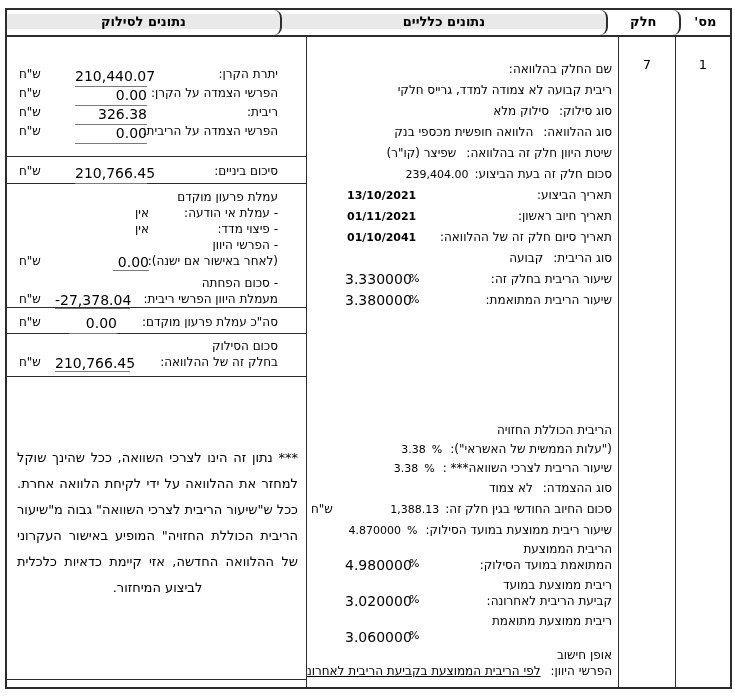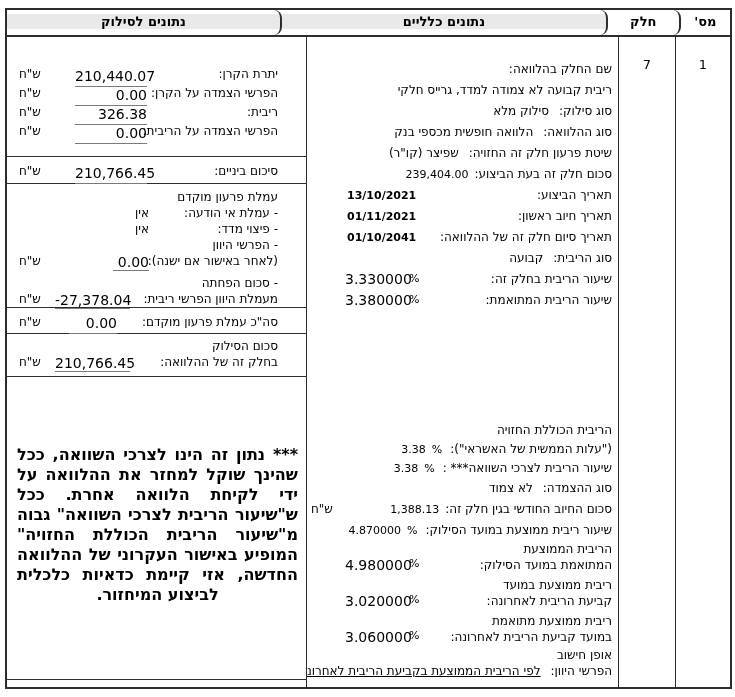--- a/index.html
+++ b/index.html
@@ -50,21 +50,21 @@
   .p-row{position:relative;height:19px;line-height:19px;padding-right:28px;font-size:12px;white-space:nowrap;}
   .p-row.sm{height:16px;line-height:16px;}
   .gap6{height:6px;}
   .num{font-size:14px;direction:ltr;unicode-bidi:isolate;}
   .unit{position:absolute;left:12px;top:0;font-size:12px;}
   .v1{position:absolute;left:68px;top:2px;width:72px;text-align:right;border-bottom:1px solid #7a7a7a;}
   .v2{position:absolute;left:112px;top:0;width:30px;text-align:right;}
   .v2u{position:absolute;left:106px;top:1px;width:36px;text-align:right;border-bottom:1px solid #7a7a7a;}
   .v3{position:absolute;left:48px;top:1px;width:75px;text-align:right;border-bottom:1px solid #7a7a7a;}
   .v4{position:absolute;left:62px;top:1px;width:48px;text-align:right;border-bottom:1px solid #7a7a7a;}
-  .note{font-weight:bold;font-size:16px;line-height:20px;text-align:justify;text-align-last:center;}
+  .note{font-weight:normal;font-size:13px;line-height:26px;text-align:justify;text-align-last:center;}
 </style>
 </head>
 <body>
 
 <div class="page">
   <div class="tbl">
 
     <div class="hdr">
       <div class="hcell h-num">מס'</div>
       <div class="hcell h-part">חלק</div>
@@ -80,21 +80,21 @@
 
       <div class="col col-part">
         <div class="pv">7</div>
       </div>
 
       <div class="col col-general">
         <div class="g-row"><span>שם החלק בהלוואה:</span></div>
         <div class="g-row"><span>ריבית קבועה לא צמודה למדד, גרייס חלקי</span></div>
         <div class="g-row"><span>סוג סילוק:</span><span class="ival">סילוק מלא</span></div>
         <div class="g-row"><span>סוג ההלוואה:</span><span class="ival">הלוואה חופשית מכספי בנק</span></div>
-        <div class="g-row"><span>שיטת פרעון חלק זה החזויה:</span><span class="ival">שפיצר (קו"ר)</span></div>
+        <div class="g-row"><span>שיטת היוון חלק זה בהלוואה:</span><span class="ival">שפיצר (קו"ר)</span></div>
         <div class="g-row"><span>סכום חלק זה בעת הביצוע:</span><span class="inum">239,404.00</span></div>
         <div class="g-row"><span>תאריך הביצוע:</span><span class="tab-date">13/10/2021</span></div>
         <div class="g-row"><span>תאריך חיוב ראשון:</span><span class="tab-date">01/11/2021</span></div>
         <div class="g-row"><span>תאריך סיום חלק זה של ההלוואה:</span><span class="tab-date">01/10/2041</span></div>
         <div class="g-row"><span>סוג הריבית:</span><span class="ival">קבועה</span></div>
         <div class="g-row"><span>שיעור הריבית בחלק זה:</span><span class="tab-pct">%</span><span class="tab-num">3.330000</span></div>
         <div class="g-row"><span>שיעור הריבית המתואמת:</span><span class="tab-pct">%</span><span class="tab-num">3.380000</span></div>
 
         <div class="spacer"></div>
 
@@ -104,21 +104,21 @@
 
         <div class="g-row mt8"><span>סוג ההצמדה:</span><span class="ival">לא צמוד</span></div>
         <div class="g-row"><span>סכום החיוב החודשי בגין חלק זה:</span><span class="inum">1,388.13</span><span class="far-unit">ש"ח</span></div>
         <div class="g-row"><span>שיעור ריבית ממוצעת במועד הסילוק:</span><span class="ipct">%</span><span class="inum">4.870000</span></div>
 
         <div class="g-row h16"><span>הריבית הממוצעת</span></div>
         <div class="g-row h16"><span>המתואמת במועד הסילוק:</span><span class="tab-pct">%</span><span class="tab-num">4.980000</span></div>
         <div class="g-row h16 mt4"><span>ריבית ממוצעת במועד</span></div>
         <div class="g-row h16"><span>קביעת הריבית לאחרונה:</span><span class="tab-pct">%</span><span class="tab-num">3.020000</span></div>
         <div class="g-row h16 mt4"><span>ריבית ממוצעת מתואמת</span></div>
-        <div class="g-row h16"><span>במועד קביעת הריבית לאחרונה:</span><span class="tab-pct">%</span><span class="tab-num">3.060000</span></div>
+        <div class="g-row h16"><span class="tab-pct">%</span><span class="tab-num">3.060000</span></div>
         <div class="g-row h16 mt2"><span>אופן חישוב</span></div>
         <div class="g-row h16"><span>הפרשי היוון:</span><span class="ival uval">לפי הריבית הממוצעת בקביעת הריבית לאחרונה</span></div>
       </div>
 
       <div class="col col-payoff">
         <div class="sec s1">
           <div class="p-row"><span>יתרת הקרן:</span><span class="v1 num">210,440.07</span><span class="unit">ש"ח</span></div>
           <div class="p-row"><span>הפרשי הצמדה על הקרן:</span><span class="v1 num">0.00</span><span class="unit">ש"ח</span></div>
           <div class="p-row"><span>ריבית:</span><span class="v1 num">326.38</span><span class="unit">ש"ח</span></div>
           <div class="p-row"><span>הפרשי הצמדה על הריבית:</span><span class="v1 num">0.00</span><span class="unit">ש"ח</span></div>

